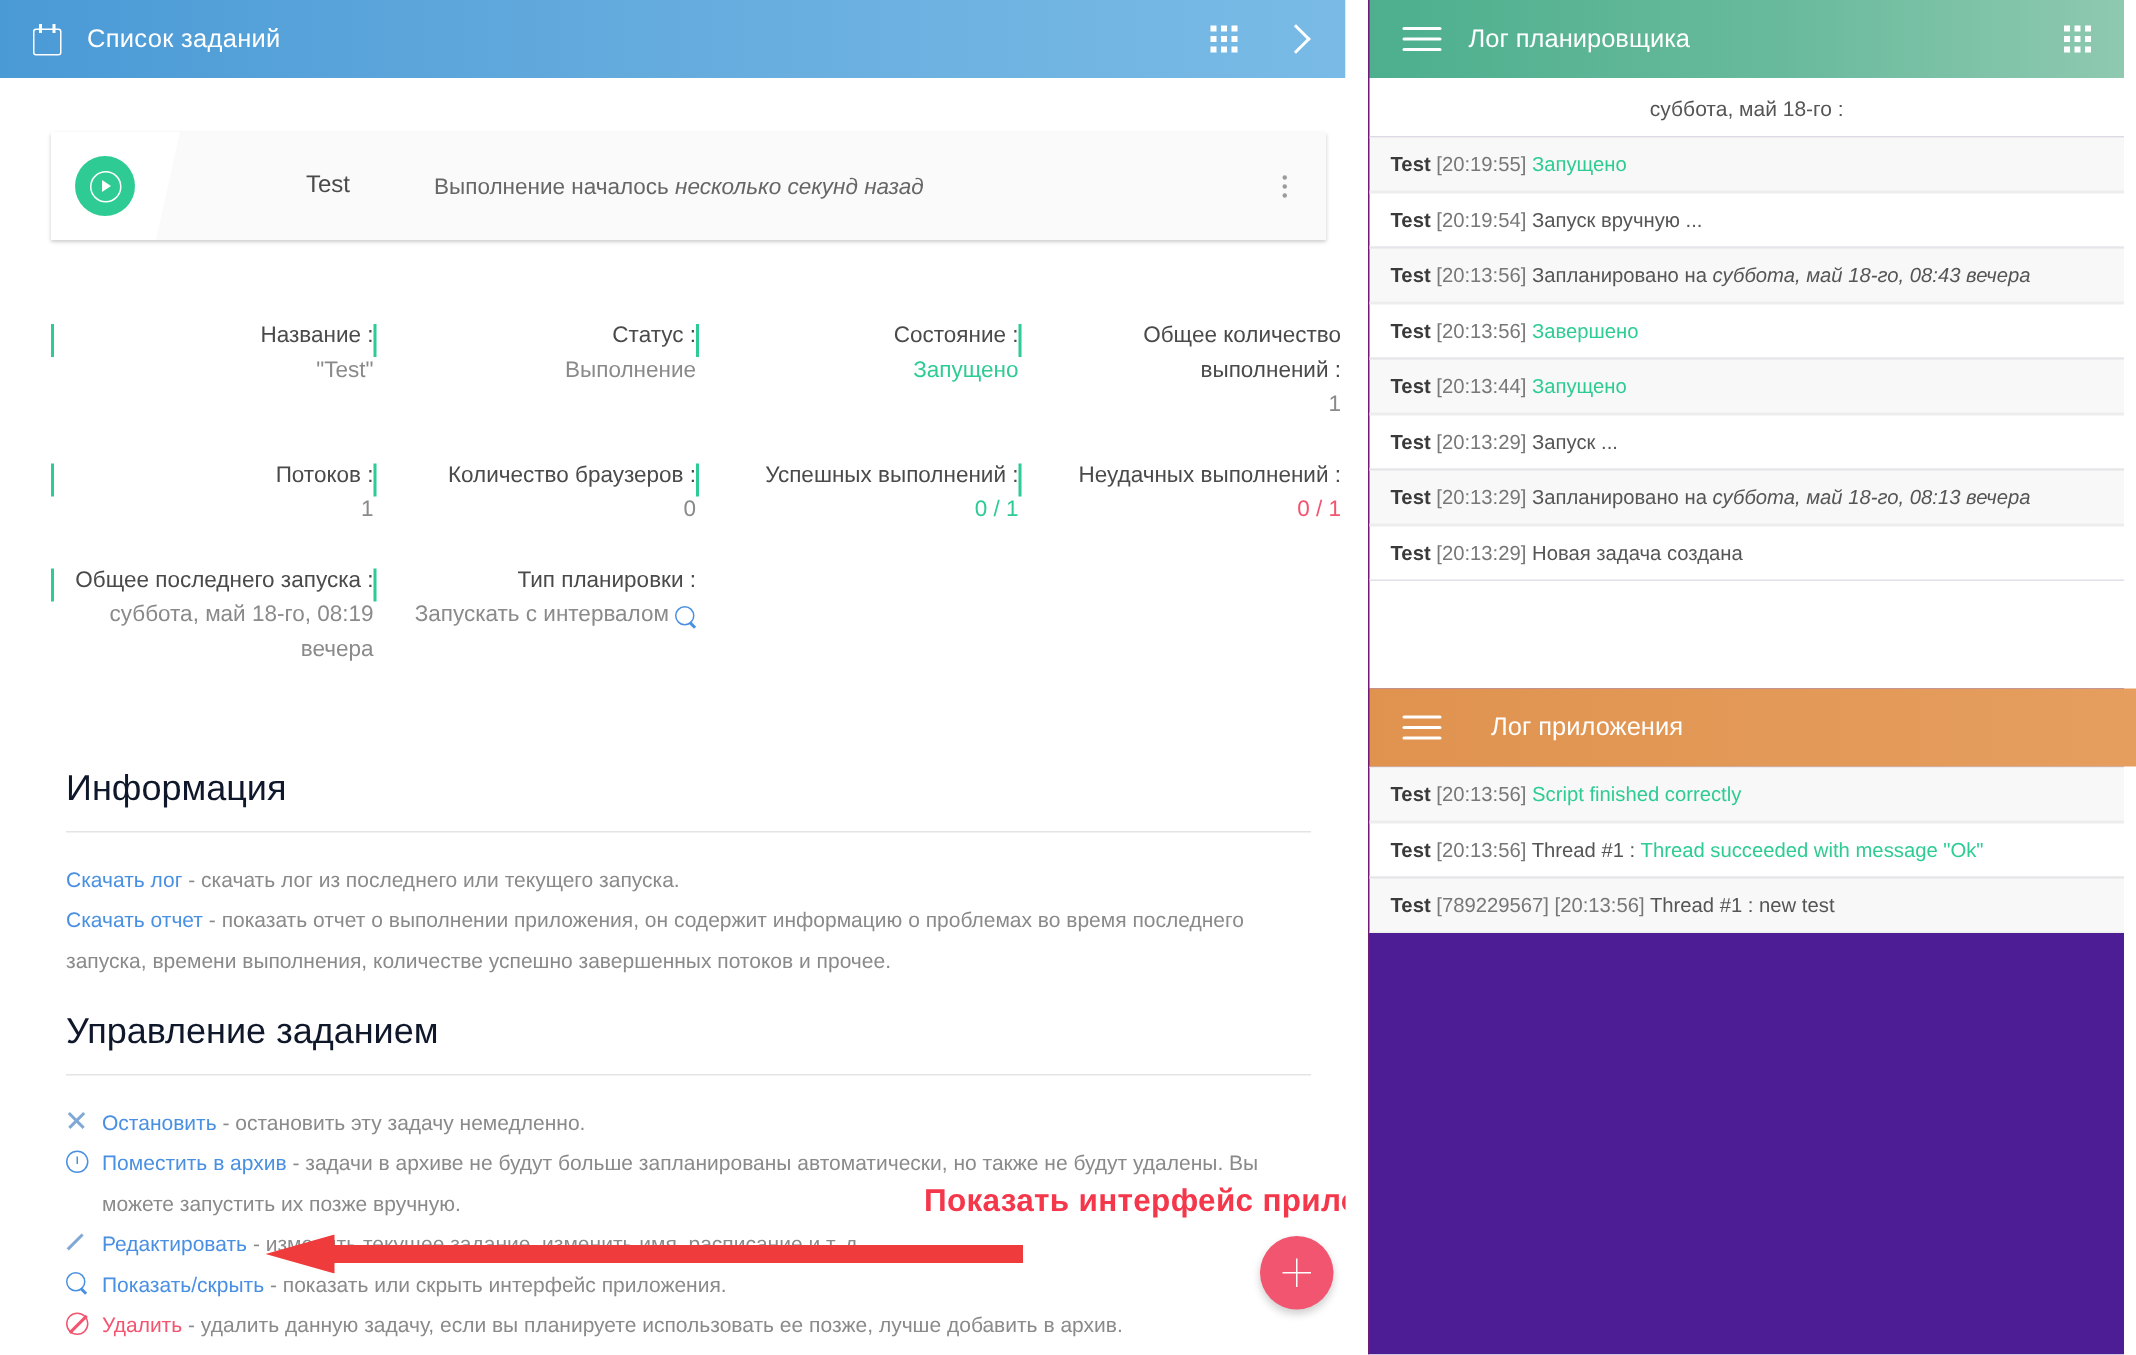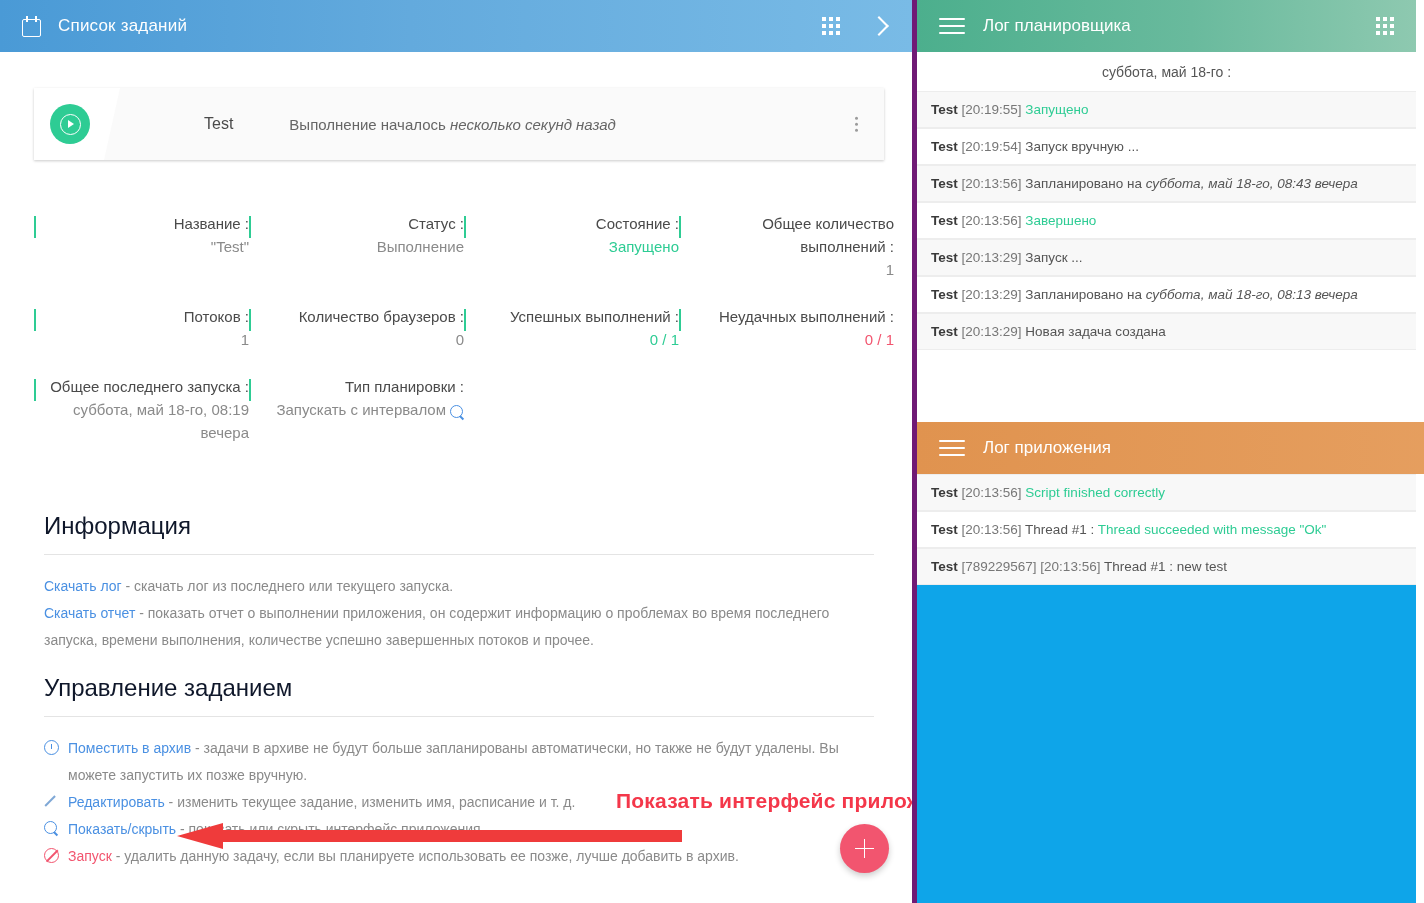--- a/index.html
+++ b/index.html
@@ -2,21 +2,21 @@
 <html><head>
 <meta charset="utf-8">
 <style>
   * { box-sizing: border-box; margin: 0; padding: 0; }
   html, body {
     width: 1424px; height: 903px;
     font-family: "Liberation Sans", sans-serif;
     background: #ffffff;
     overflow: hidden;
   }
-  .app { position: relative; width: 1416px; height: 903px; display: flex; }
+  .app { position: relative; width: 1416px; height: 903px; display: flex; gap: 15px; }
 
   
   .left-pane { width: 920px; height: 903px; position: relative; background:#fff; overflow:hidden; }
   .left-header {
     height: 52px; width: 100%;
     background: linear-gradient(to right, #4a9ad6 0%, #63aadd 45%, #79bbe6 100%);
     display: flex; align-items: center; padding: 0 22px; color: #fff;
   }
   .left-header .title { font-size: 17px; margin-left: 16px; letter-spacing:.2px;}
   .spacer { flex: 1 1 auto; }
@@ -102,21 +102,21 @@
   
   .fab {
     position:absolute; left:840px; top:824px; width:49px; height:49px; border-radius:50%;
     background:#f2556f; box-shadow:0 3px 6px rgba(0,0,0,.2); z-index:5;
   }
   .fab::before,.fab::after{content:"";position:absolute;background:#fff;}
   .fab::before{left:15px;top:23.5px;width:19px;height:1.8px;}
   .fab::after{left:23.5px;top:15px;width:1.8px;height:19px;}
 
   
-  .right-pane { width:504px; height:903px; background:#0ea5e9; border-left:5px solid #701a75; position:relative; }
+  .right-pane { width:504px; height:903px; background:#4c1d95; border-left:1px solid #701a75; position:relative; }
   .log-header { height:52px; display:flex; align-items:center; padding:0 22px; color:#fff; }
   .log-header.sched { background: linear-gradient(to right, #4caf8d 0%, #69ba9d 55%, #8ec9b0 100%); }
   .log-header.app { background: linear-gradient(to right, #e0934f 0%, #e8a467 55%, #eeb488 100%); }
   .burger { width:26px; }
   .burger i { display:block; height:2px; background:#fff; margin:5px 0; border-radius:1px; }
   .log-header .title { font-size:17px; margin-left:18px; flex:1 1 auto; }
   .log-subtitle { text-align:center; font-size:14px; color:#555; padding:12px 0 11px; background:#fff; }
   .log-rows { }
   .log-row { font-size:13.5px; color:#555; padding:9px 18px 9px 14px; border-top:1px solid #ededed; border-bottom:1px solid #ededed; line-height:17px;}
   .log-row:nth-child(odd){ background:#f8f8f8; }
@@ -229,41 +229,47 @@
         <div><span class="lnk">Скачать отчет</span><span> -  показать отчет о выполнении приложения, он содержит информацию о проблемах во время последнего запуска, времени выполнения, количестве успешно завершенных потоков и прочее.</span></div>
       </div>
     </div>
 
     <div class="section" style="top:674px;">
       <h2>Управление заданием</h2>
       <div class="rule"></div>
       <div class="body">
         <div class="act-line">
           <span class="act-ico">
+              <span class="ico-x"></span>
+            </span>
+          <span class="act-text"><span class="lnk">Остановить</span><span> -  остановить эту задачу немедленно.</span></span>
+        </div>
+        <div class="act-line">
+          <span class="act-ico">
               <span class="ico-hist"></span>
             </span>
           <span class="act-text"><span class="lnk">Поместить в архив</span><span> -  задачи в архиве не будут больше запланированы автоматически, но также не будут удалены. Вы можете запустить их позже вручную.</span></span>
         </div>
         <div class="act-line">
           <span class="act-ico">
               <span class="ico-pen"></span>
             </span>
           <span class="act-text"><span class="lnk">Редактировать</span><span> -  изменить текущее задание, изменить имя, расписание и т. д.</span></span>
         </div>
         <div class="act-line">
           <span class="act-ico">
               <span class="ico-mag"></span>
             </span>
           <span class="act-text"><span class="lnk">Показать/скрыть</span><span> -  показать или скрыть интерфейс приложения.</span></span>
         </div>
         <div class="act-line">
           <span class="act-ico">
               <span class="ico-ban"></span>
             </span>
-          <span class="act-text"><span class="lnk red">Запуск</span><span> -  удалить данную задачу, если вы планируете использовать ее позже, лучше добавить в архив.</span></span>
+          <span class="act-text"><span class="lnk red">Удалить</span><span> -  удалить данную задачу, если вы планируете использовать ее позже, лучше добавить в архив.</span></span>
         </div>
       </div>
     </div>
 
     <div class="annot">Показать интерфейс приложения</div>
     <svg class="arrow" viewBox="0 0 505 26">
       <polygon points="0,13 46,0 46,7 505,7 505,19 46,19 46,26" fill="#ef3b3b"></polygon>
     </svg>
 
     <div class="fab"></div>
@@ -289,20 +295,21 @@
           <i></i>
           <i></i>
         </span>
     </div>
     <div class="log-subtitle">суббота, май 18-го :</div>
     <div class="log-rows">
       <div class="log-row"><b>Test</b> <span class="tm">[20:19:55]</span> <span class="g">Запущено</span></div>
       <div class="log-row"><b>Test</b> <span class="tm">[20:19:54]</span> <span>Запуск вручную ...</span></div>
       <div class="log-row"><b>Test</b> <span class="tm">[20:13:56]</span> <span>Запланировано на </span><i class="em">суббота, май 18-го, 08:43 вечера</i></div>
       <div class="log-row"><b>Test</b> <span class="tm">[20:13:56]</span> <span class="g">Завершено</span></div>
+      <div class="log-row"><b>Test</b> <span class="tm">[20:13:44]</span> <span class="g">Запущено</span></div>
       <div class="log-row"><b>Test</b> <span class="tm">[20:13:29]</span> <span>Запуск ...</span></div>
       <div class="log-row"><b>Test</b> <span class="tm">[20:13:29]</span> <span>Запланировано на </span><i class="em">суббота, май 18-го, 08:13 вечера</i></div>
       <div class="log-row"><b>Test</b> <span class="tm">[20:13:29]</span> <span>Новая задача создана</span></div>
     </div>
     <div class="sched-fill"></div>
 
     <div class="log-header app">
       <span class="burger">
           <i></i>
           <i></i>

